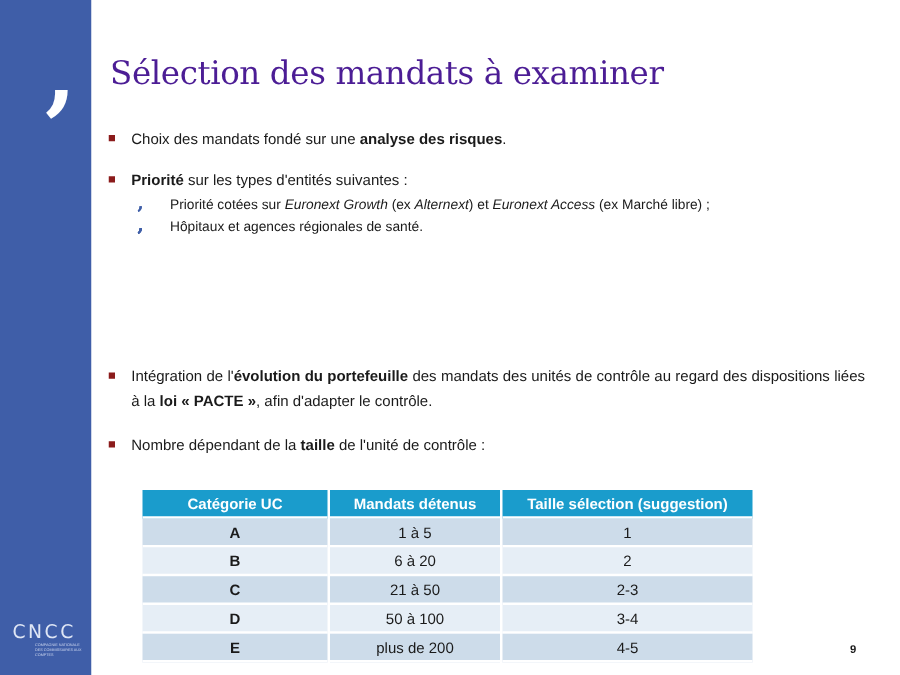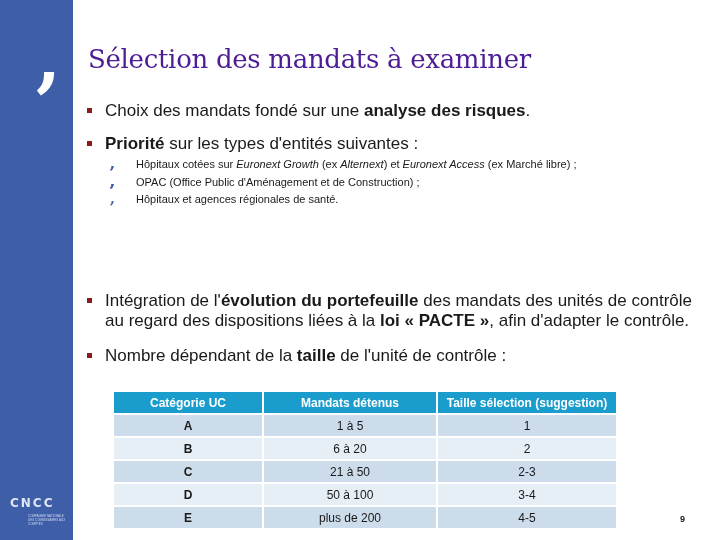--- a/index.html
+++ b/index.html
@@ -2,24 +2,24 @@
 <html><head>
 <meta charset="utf-8">
 <style>
   html, body { margin:0; padding:0; }
   body { width:720px; height:540px; position:relative; background:#ffffff; overflow:hidden;
          font-family:"Liberation Sans", sans-serif; color:#1a1a1a; }
   .sidebar { position:absolute; left:0; top:0; width:73px; height:540px; background:#3f5ea8; }
   .comma { position:absolute; left:36px; top:22px; color:#ffffff; font-family:"DejaVu Serif", serif;
            font-size:72px; font-weight:bold; line-height:1; }
   .logo { position:absolute; left:10px; top:496px; color:#dfe6f5; }
-  .logo-main { font-family:"DejaVu Sans", sans-serif; font-size:12px; letter-spacing:2px; font-weight:bold; display:inline-block; vertical-align:top;}
+  .logo-main { font-family:"DejaVu Sans", sans-serif; font-size:15px; letter-spacing:2px; font-weight:normal; display:inline-block; vertical-align:top;}
   .logo-sub { position:absolute; left:18px; top:18px; font-size:3px; line-height:4px; width:40px; color:#cdd7ef; }
   .title { position:absolute; left:88px; top:44px; font-family:"DejaVu Serif", serif; font-size:26px; color:#4c1d95; letter-spacing:-0.3px; }
-  .bullet { position:absolute; left:87px; font-size:17px; line-height:20px; width:605px; }
+  .bullet { position:absolute; left:87px; font-size:12px; line-height:20px; width:605px; }
   .bullet .sq { position:absolute; left:0; top:7px; width:5px; height:5px; background:#8b1b1b; }
   .bullet .txt { margin-left:18px; display:block; text-align:justify; }
   .sub { position:absolute; left:110px; width:580px; font-size:11px; line-height:17.5px; }
   .sub .item { position:relative; padding-left:26px; text-align:justify; }
   .sub .mk { position:absolute; left:0; top:0; color:#3f5ea8; font-family:"DejaVu Serif", serif; font-weight:bold; font-size:14px; line-height:14px; }
   table { position:absolute; left:112px; top:392px; border-collapse:separate; border-spacing:2px 0; font-size:12px; }
   th { background:#1a9ccc; color:#ffffff; font-weight:bold; height:21px; padding:0; text-align:center; border-bottom:2px solid #fff;}
   td { height:21px; padding:0; text-align:center; border-bottom:2px solid #fff; }
   tr.odd td { background:#cddcea; }
   tr.even td { background:#e6eef6; }
@@ -44,43 +44,43 @@
   <span class="txt"><span>Choix des mandats fondé sur une </span><b>analyse des risques</b><span>.</span></span>
 </div>
 
 <div class="bullet" style="top:134px">
   <span class="sq"></span>
   <span class="txt"><b>Priorité</b><span> sur les types d'entités suivantes :</span></span>
 </div>
 
 <div class="sub" style="top:156px">
   <div class="item"><span class="mk">,</span></div>
-  <div class="item"><span class="mk">,</span><span>Hôpitaux cotées sur </span><i>Euronext Growth</i><span> (ex </span><i>Alternext</i><span>) et </span><i>Euronext Access</i><span> (ex Marché libre) ;</span></div>
+  <div class="item"><span class="mk">,</span><span>Priorité cotées sur </span><i>Euronext Growth</i><span> (ex </span><i>Alternext</i><span>) et </span><i>Euronext Access</i><span> (ex Marché libre) ;</span></div>
   <div class="item"><span class="mk">,</span></div>
   <div class="item"><span class="mk">,</span></div>
-  <div class="item"><span class="mk">,</span><span>OPAC (Office Public d'Aménagement et de Construction) ;</span></div>
+  <div class="item"><span class="mk">,</span></div>
   <div class="item"><span class="mk">,</span><span>Hôpitaux et agences régionales de santé.</span></div>
 </div>
 
 <div class="bullet" style="top:291px">
   <span class="sq"></span>
   <span class="txt"><span>Intégration de l'</span><b>évolution du portefeuille</b><span> des mandats des unités de contrôle au regard des dispositions liées à la </span><b>loi « PACTE »</b><span>, afin d'adapter le contrôle.</span></span>
 </div>
 
 <div class="bullet" style="top:346px">
   <span class="sq"></span>
   <span class="txt"><span>Nombre dépendant de la </span><b>taille</b><span> de l'unité de contrôle :</span></span>
 </div>
 
 <table>
   <thead>
     <tr>
       <th style="width:148px">Catégorie UC</th>
-      <th style="width:172px">Mandats détenus</th>
-      <th style="width:178px">Taille sélection (suggestion)</th>
+      <th style="width:136px">Mandats détenus</th>
+      <th style="width:200px">Taille sélection (suggestion)</th>
     </tr>
   </thead>
   <tbody>
     <tr class="odd">
       <td class="cat">A</td>
       <td>1 à 5</td>
       <td>1</td>
     </tr>
     <tr class="even">
       <td class="cat">B</td>

